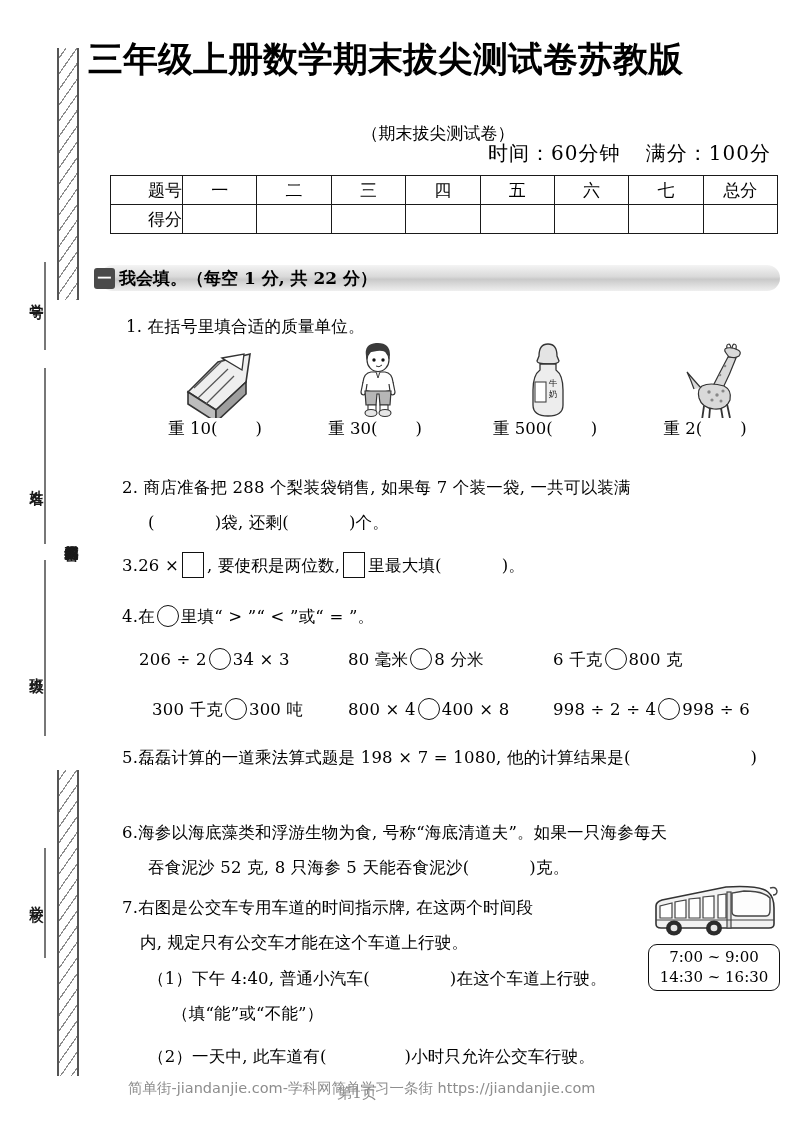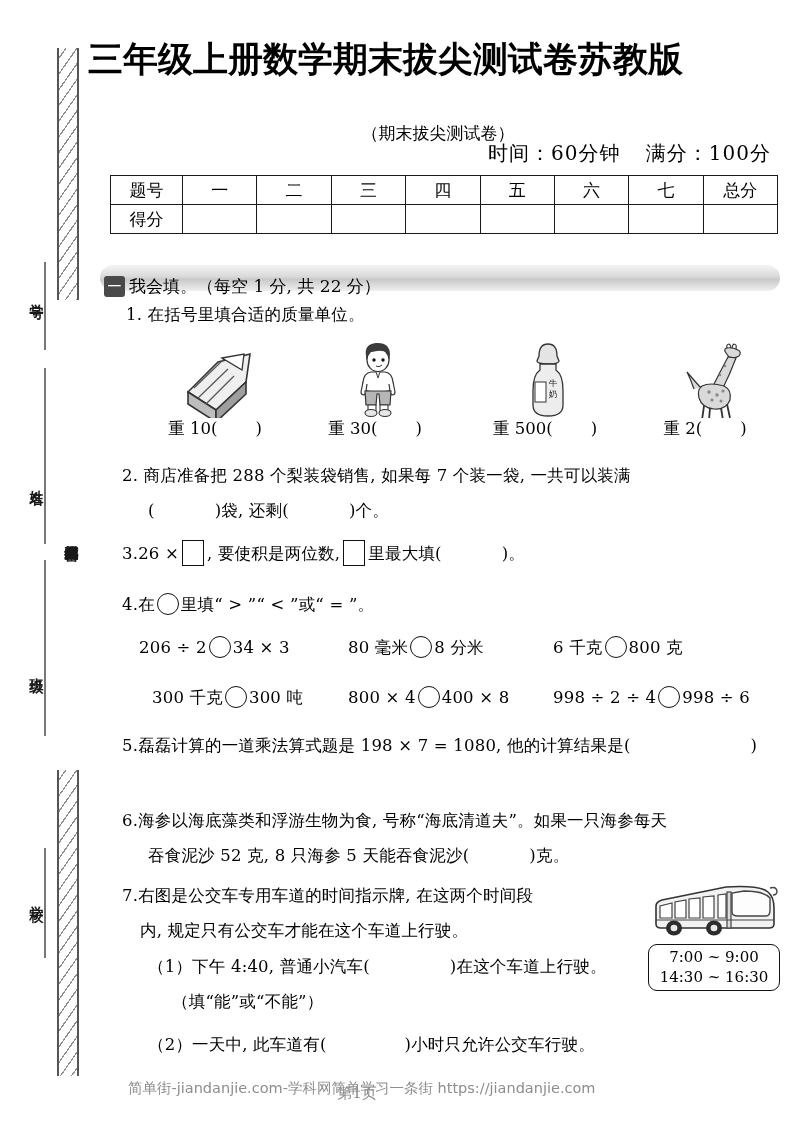--- a/index.html
+++ b/index.html
@@ -109,40 +109,39 @@
   }
   .score-table td {
     border: 1.6px solid #1a1a1a;
     height: 29px;
     text-align: center;
     vertical-align: middle;
     font-size: 17px;
     color: #000;
     font-family: "DejaVu Serif", "Liberation Serif", serif;
   }
-  .score-table td.head-cell { width: 72px; }
+  .score-table td.head-cell { width: 72px; text-align: right; }
 
   
   .section-bar {
     position: absolute;
     left: 100px; top: 265px;
     width: 680px; height: 26px;
     border-radius: 13px;
     background: linear-gradient(to bottom, #f4f4f4 0%, #d9d9d9 45%, #c9c9c9 55%, #efefef 100%);
   }
   .section-title {
     position: absolute;
-    left: 104px; top: 266px;
+    left: 94px; top: 266px;
     font-size: 17px;
-    font-weight: normal;
+    font-weight: bold;
     color: #000;
     line-height: 24px;
     white-space: nowrap;
     font-family: "DejaVu Serif", "Liberation Serif", serif;
-    margin-top: 8px;
   }
   .sec-num {
     display: inline-block;
     background: #4a4a4a;
     color: #fff;
     width: 21px; height: 21px;
     line-height: 21px;
     text-align: center;
     border-radius: 3px;
     font-size: 14px;
@@ -151,20 +150,21 @@
   }
 
   
   .q {
     position: absolute;
     font-size: 16.5px;
     color: #000;
     line-height: 30px;
     letter-spacing: 0.2px;
     font-family: "DejaVu Serif", "Liberation Serif", serif;
+    margin-top: 12px;
   }
   .qnum { display: inline-block; }
   .blank-md { display: inline-block; width: 60px; }
   .blank-lg { display: inline-block; width: 120px; }
 
   .box-blank {
     display: inline-block;
     width: 22px; height: 26px;
     border: 1.6px solid #111;
     vertical-align: -7px;

